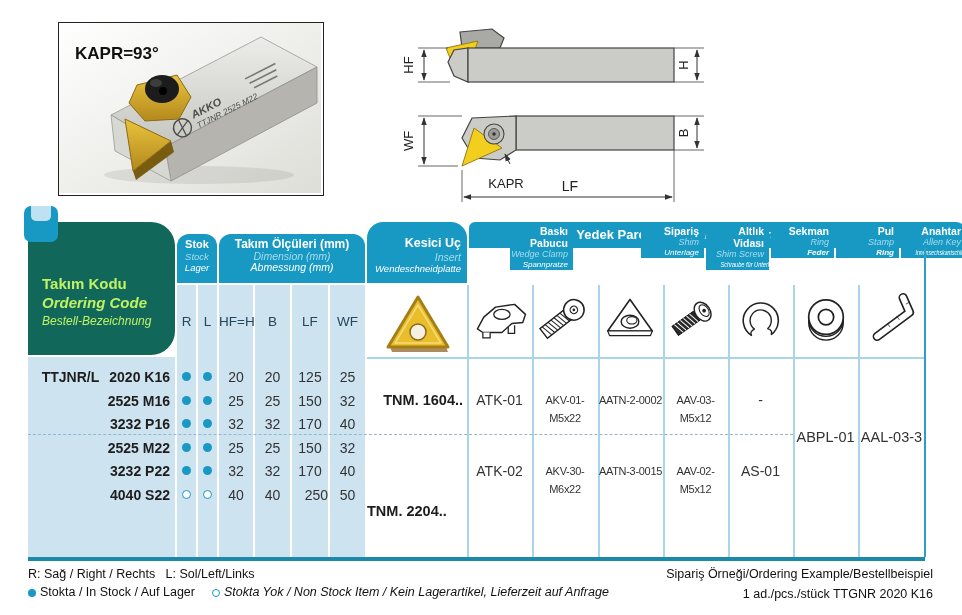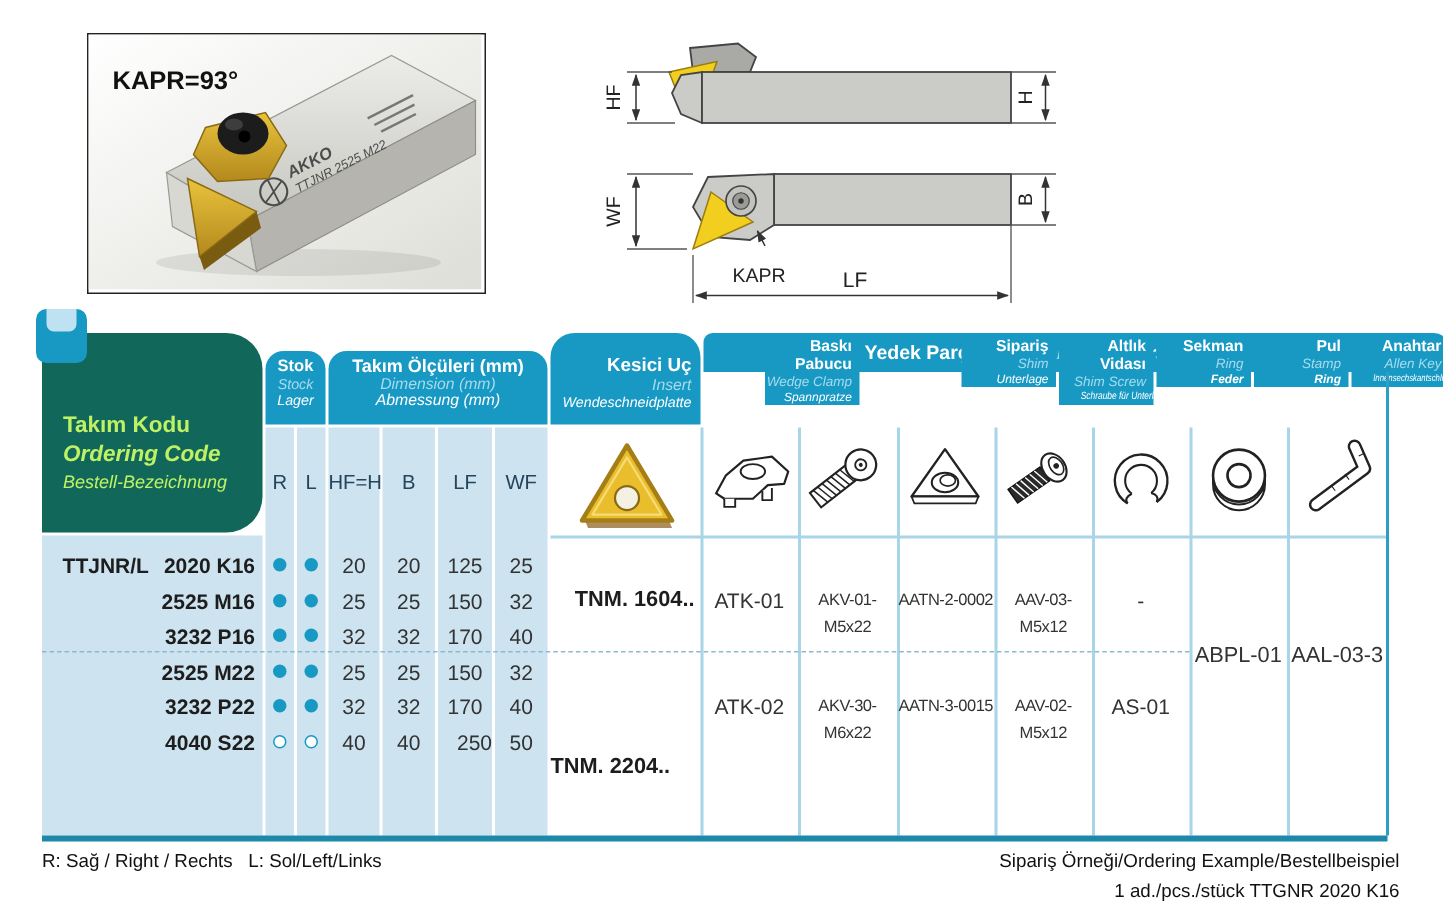--- a/index.html
+++ b/index.html
@@ -369,16 +369,21 @@
     <div class="abs grp sm" style="left:570px;top:240px;width:65px;">AATN-3-0015</div>
     <div class="abs grp sm" style="left:635px;top:240px;width:65px;">AAV-02-M5x12</div>
     <div class="abs grp" style="left:700px;top:240px;width:65px;">AS-01</div>
     <div class="abs grp" style="left:765px;top:206px;width:65px;font-size:14.5px;">ABPL-01</div>
     <div class="abs grp" style="left:830px;top:206px;width:67px;font-size:14.5px;">AAL-03-3</div>
 
     <div class="abs botline" style="left:0;top:335px;width:897px;height:3.5px;"></div>
   </div>
 
   <div class="abs foot" style="left:28px;top:567px;">R: Sağ / Right / Rechts&nbsp;&nbsp;&nbsp;L: Sol/Left/Links</div>
+  <div class="abs foot" style="left:28px;top:585px;">
+    <span class="fdot in"></span><span>Stokta / In Stock / Auf Lager</span>
+    <span style="display:inline-block;width:10px;"></span>
+    <span class="fdot out"></span><span style="font-style:italic;">Stokta Yok / Non Stock Item / Kein Lagerartikel, Lieferzeit auf Anfrage</span>
+  </div>
   <div class="abs foot" style="left:500px;top:567px;width:433px;text-align:right;">Sipariş Örneği/Ordering Example/Bestellbeispiel</div>
   <div class="abs foot" style="left:500px;top:587px;width:433px;text-align:right;">1 ad./pcs./stück TTGNR 2020 K16</div>
 
 </div>
 
 </body></html>

